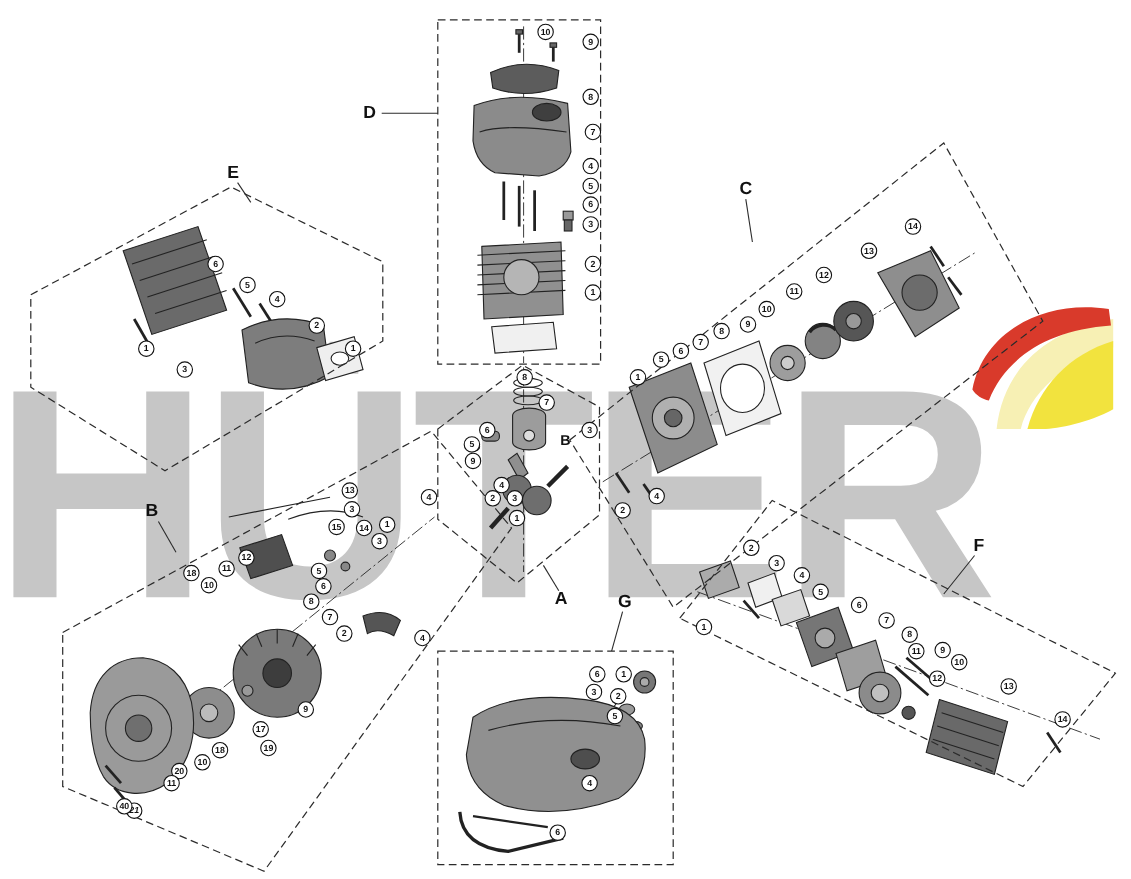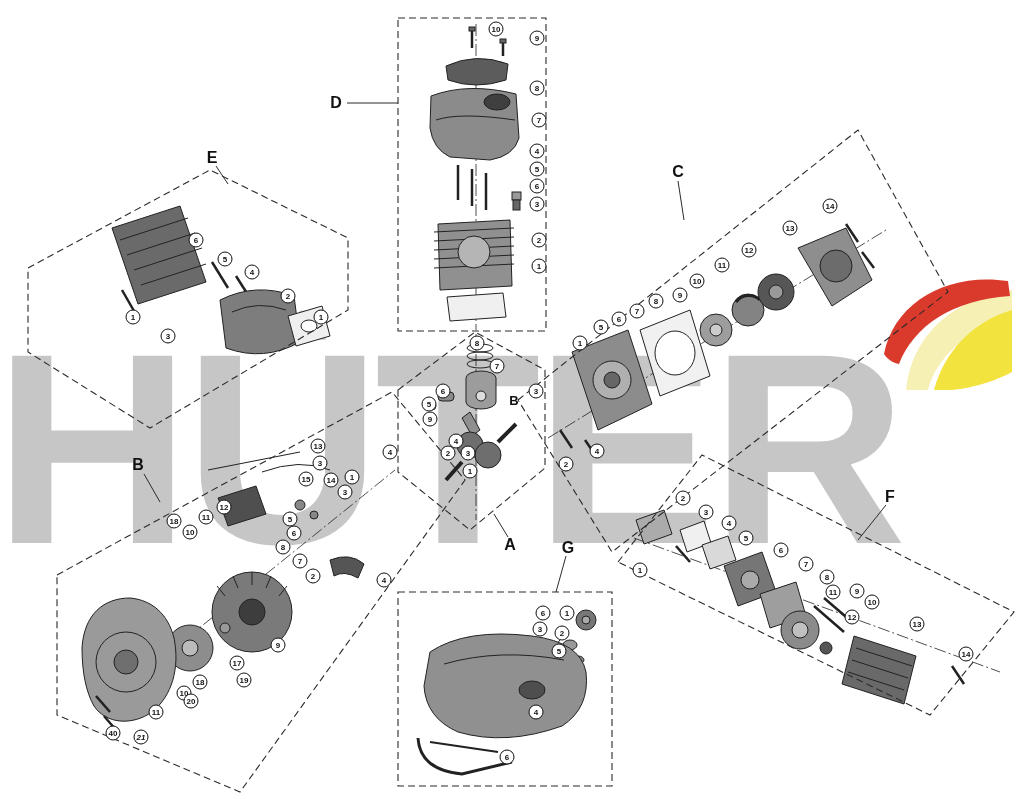--- a/index.html
+++ b/index.html
@@ -265,23 +265,23 @@
       <div class="callout" style="left: 294px; top: 533px;">6</div>
       <div class="callout" style="left: 283px; top: 547px;">8</div>
       <div class="callout" style="left: 300px; top: 561px;">7</div>
       <div class="callout" style="left: 313px; top: 576px;">2</div>
       <div class="callout" style="left: 384px; top: 580px;">4</div>
       <div class="callout" style="left: 278px; top: 645px;">9</div>
       <div class="callout" style="left: 237px; top: 663px;">17</div>
       <div class="callout" style="left: 220px; top: 680px; margin-left: 24px;">19</div>
       <div class="callout" style="left: 200px; top: 682px;">18</div>
       <div class="callout" style="left: 184px; top: 693px;">10</div>
-      <div class="callout" style="left: 163px; top: 701px; margin-left: 28px;">20</div>
+      <div class="callout" style="left: 163px; top: 701px;">20</div>
       <div class="callout" style="left: 156px; top: 712px;">11</div>
-      <div class="callout" style="left: 141px; top: 737px; font-style: italic;">21</div>
+      <div class="callout" style="left: 122px; top: 737px; font-style: italic;">21</div>
       <div class="callout" style="left: 113px; top: 733px;">40</div>
       <div class="section-label" style="left: 568px; top: 548px;">G</div>
       <div class="callout" style="left: 543px; top: 613px;">6</div>
       <div class="callout" style="left: 567px; top: 613px;">1</div>
       <div class="callout" style="left: 540px; top: 629px;">3</div>
       <div class="callout" style="left: 562px; top: 633px;">2</div>
       <div class="callout" style="left: 559px; top: 651px;">5</div>
       <div class="callout" style="left: 536px; top: 712px;">4</div>
       <div class="callout" style="left: 507px; top: 757px;">6</div>
       <div class="section-label" style="left: 890px; top: 497px;">F</div>

